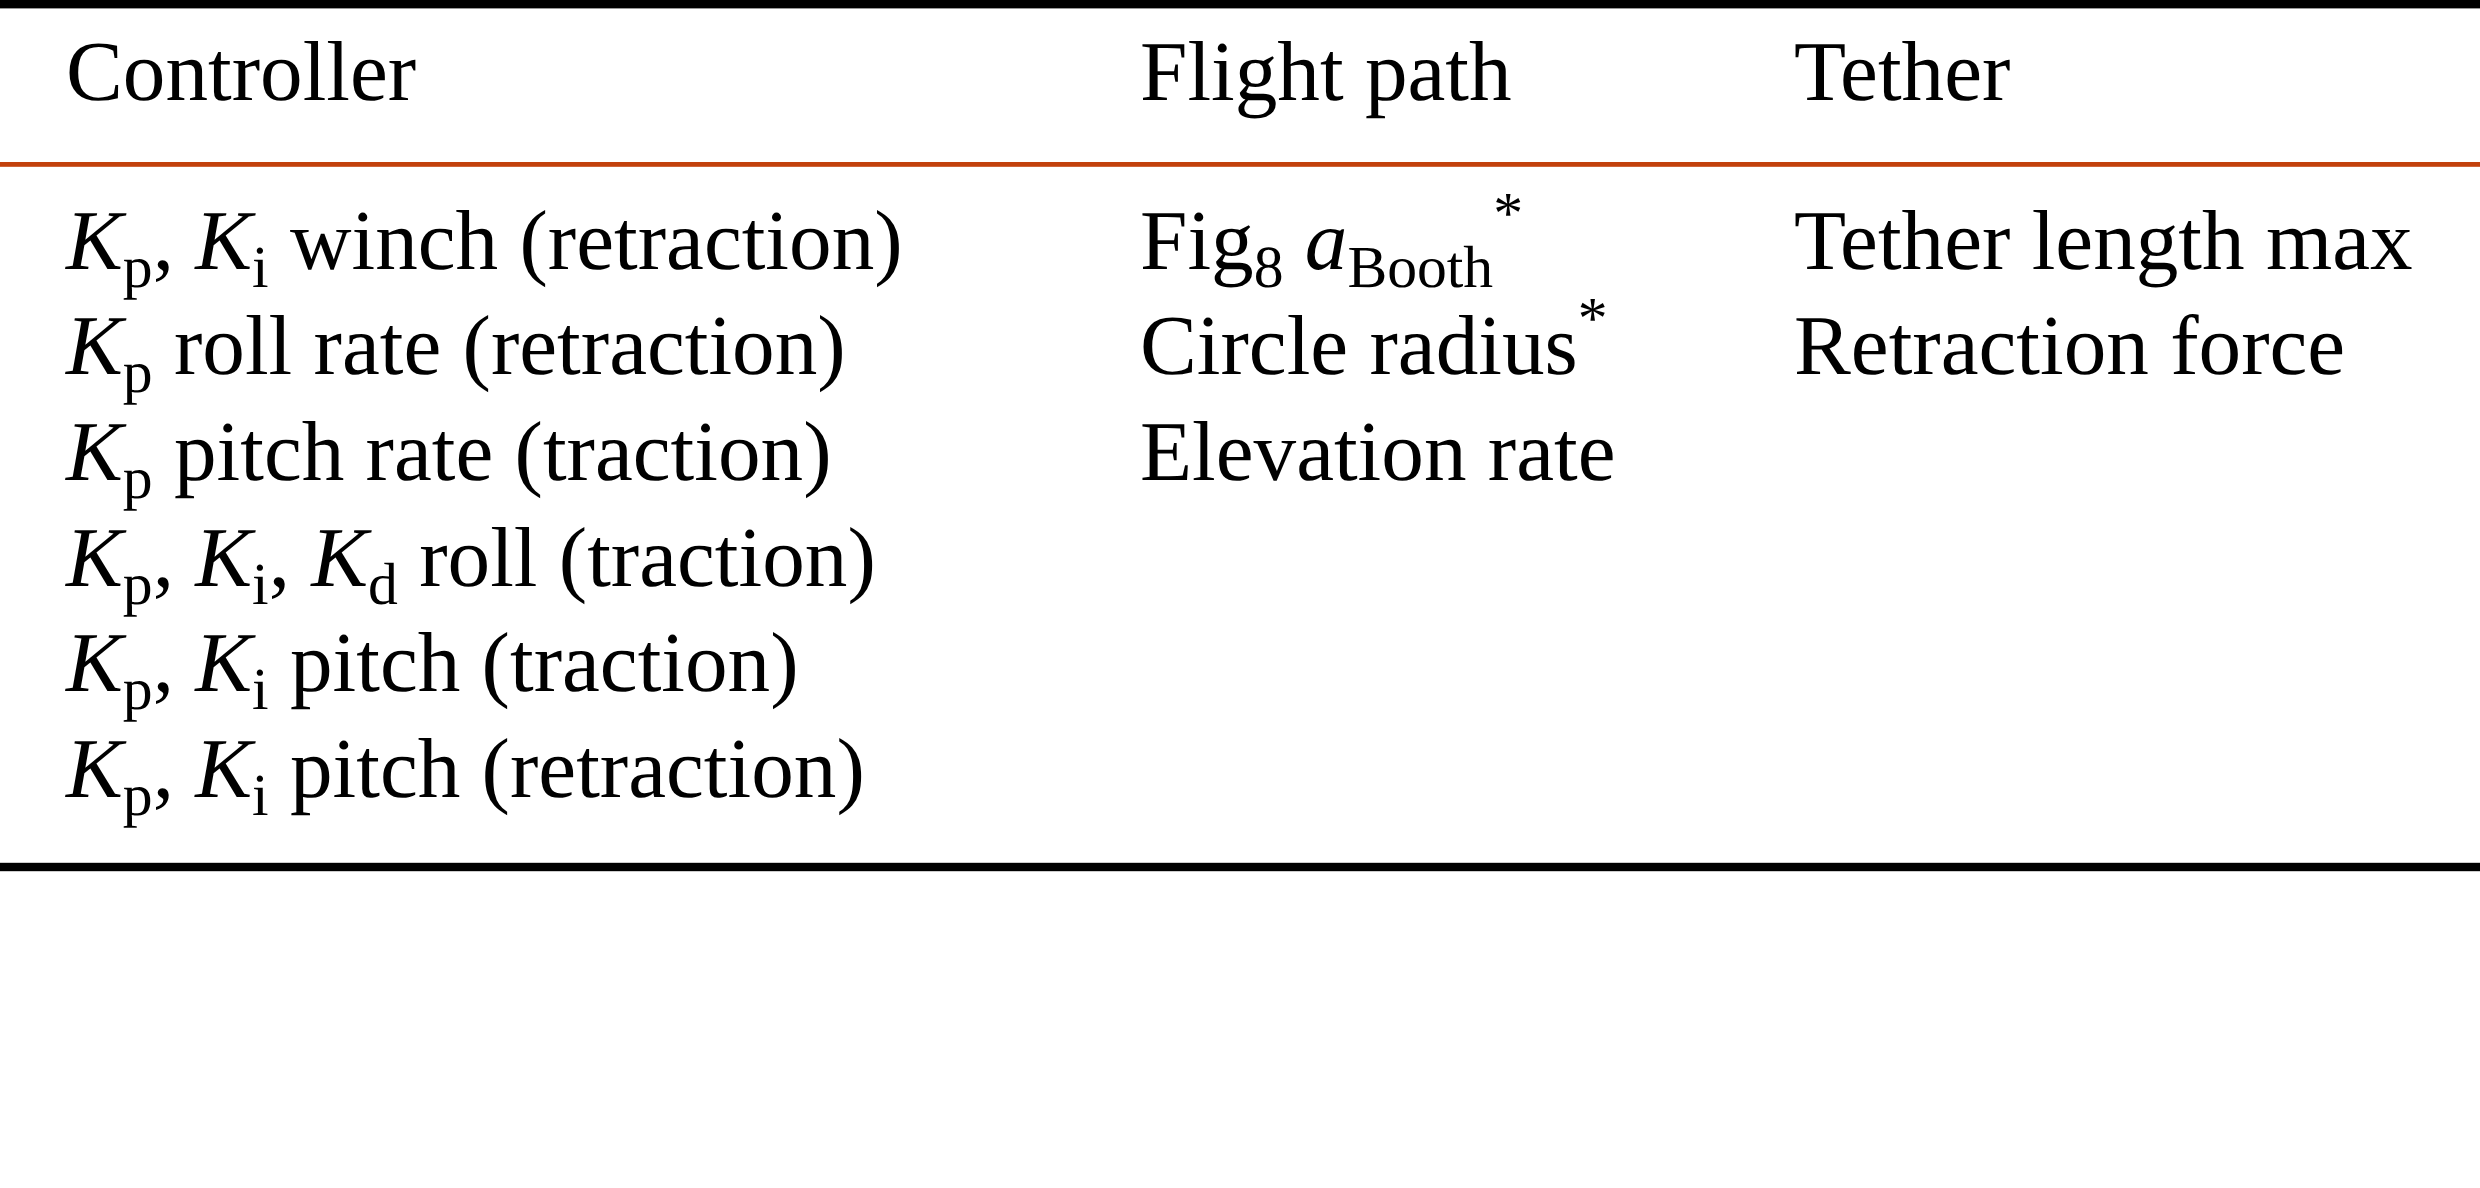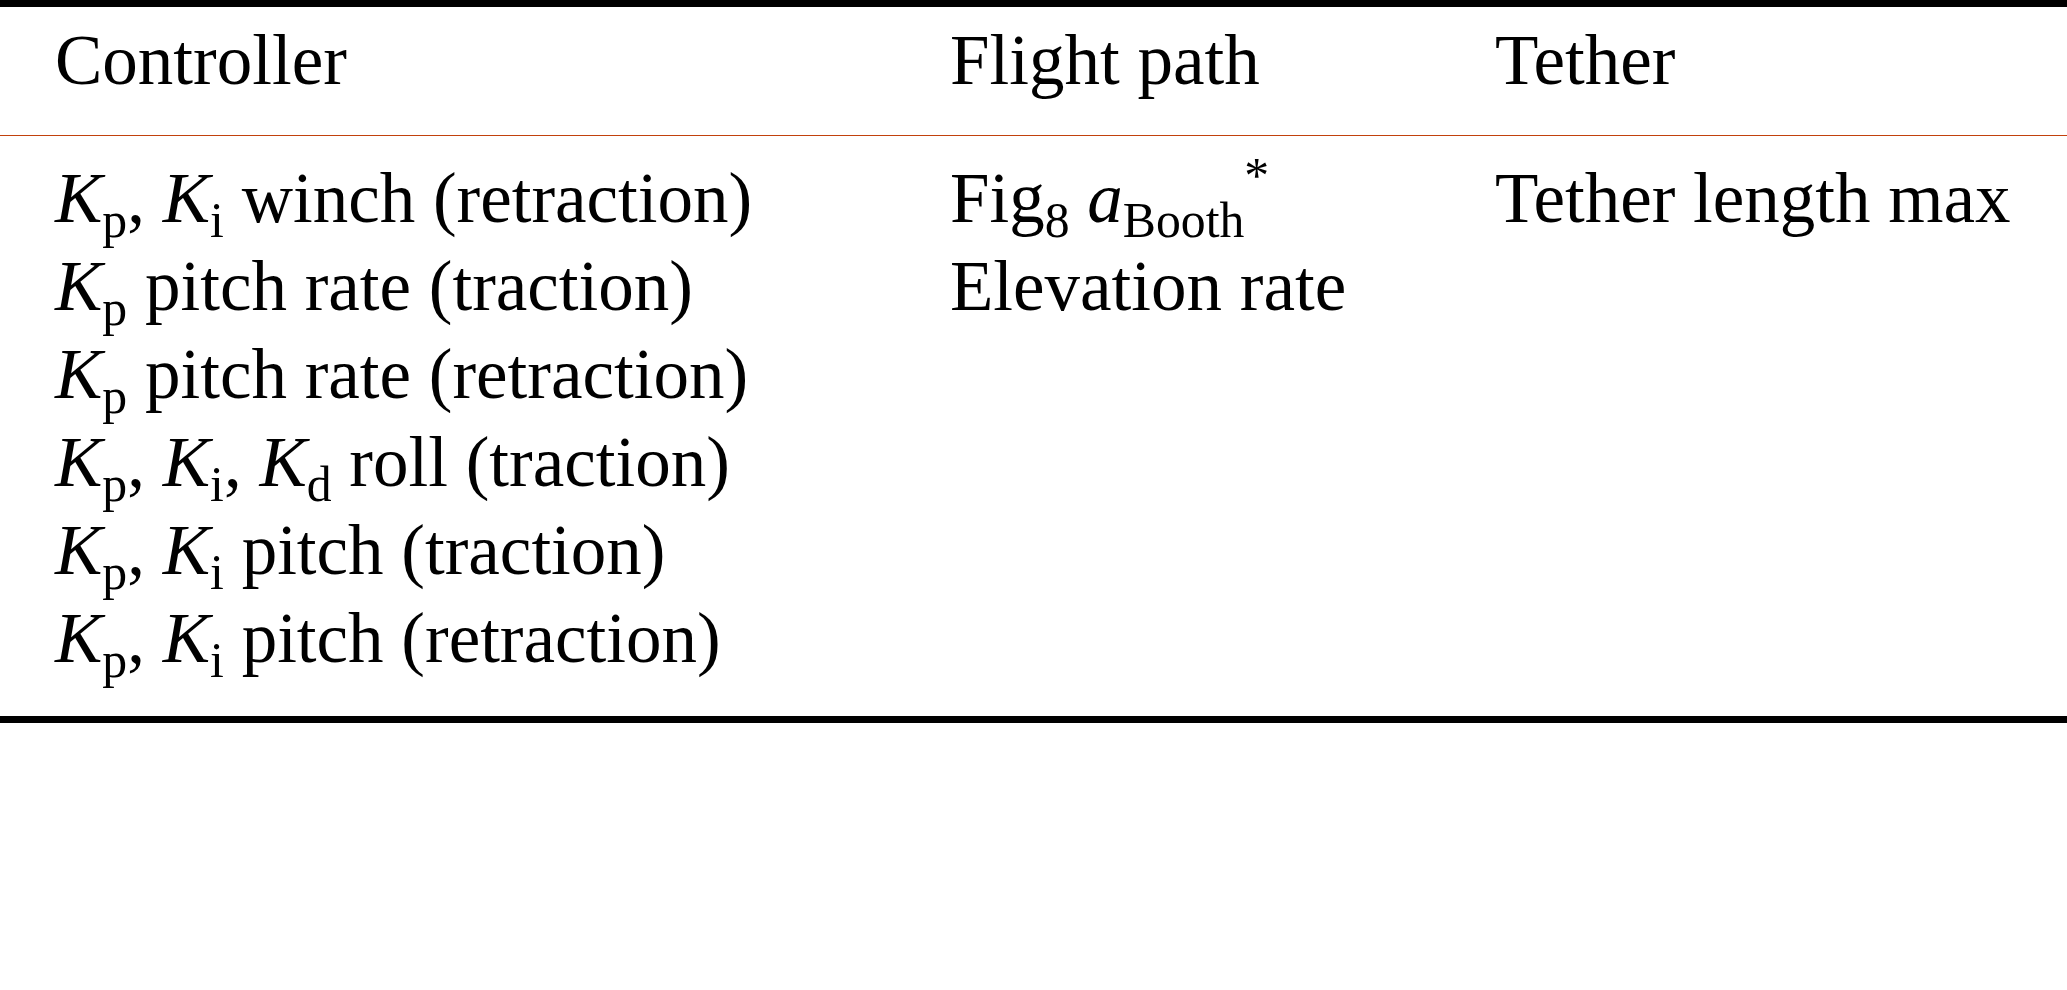--- a/index.html
+++ b/index.html
@@ -22,21 +22,21 @@
     width: 2067px;
     border-top: 7px solid #000000;
     border-bottom: 7px solid #000000;
   }
   .paper-table th {
     font-weight: 400;
     text-align: left;
     font-size: 71px;
     line-height: 84px;
     padding: 11px 0 33px 0;
-    border-bottom: 1px solid #c2410c;
+    border-bottom: 4px solid #c2410c;
     white-space: nowrap;
     vertical-align: top;
   }
   .paper-table td {
     font-size: 71px;
     line-height: 88px;
     padding: 0;
     white-space: nowrap;
     vertical-align: top;
   }
@@ -79,27 +79,27 @@
         <th class="col-tether">Tether</th>
       </tr>
     </thead>
     <tbody id="table-body">
         <tr>
           <td class="col-controller"><span class="tok-italic">K</span><span class="tok-sub">p</span><span class="tok-normal">, </span><span class="tok-italic">K</span><span class="tok-sub">i</span><span class="tok-normal"> winch (retraction)</span></td>
           <td class="col-flightpath"><span class="tok-normal">Fig</span><span class="tok-sub">8</span><span class="tok-normal"> </span><span class="tok-italic">a</span><span class="tok-sub">Booth</span><span class="tok-sup">*</span></td>
           <td class="col-tether"><span class="tok-normal">Tether length max</span></td>
         </tr>
         <tr>
+          <td class="col-controller"><span class="tok-italic">K</span><span class="tok-sub">p</span><span class="tok-normal"> roll rate (retraction)</span></td>
+          <td class="col-flightpath"><span class="tok-normal">Circle radius</span><span class="tok-sup">*</span></td>
+          <td class="col-tether"><span class="tok-normal">Retraction force</span></td>
+        </tr>
+        <tr>
           <td class="col-controller"><span class="tok-italic">K</span><span class="tok-sub">p</span><span class="tok-normal"> pitch rate (traction)</span></td>
           <td class="col-flightpath"><span class="tok-normal">Elevation rate</span></td>
-          <td class="col-tether"></td>
-        </tr>
-        <tr>
-          <td class="col-controller"><span class="tok-italic">K</span><span class="tok-sub">p</span><span class="tok-normal"> pitch rate (retraction)</span></td>
-          <td class="col-flightpath"></td>
           <td class="col-tether"></td>
         </tr>
         <tr>
           <td class="col-controller"><span class="tok-italic">K</span><span class="tok-sub">p</span><span class="tok-normal">, </span><span class="tok-italic">K</span><span class="tok-sub">i</span><span class="tok-normal">, </span><span class="tok-italic">K</span><span class="tok-sub">d</span><span class="tok-normal"> roll (traction)</span></td>
           <td class="col-flightpath"></td>
           <td class="col-tether"></td>
         </tr>
         <tr>
           <td class="col-controller"><span class="tok-italic">K</span><span class="tok-sub">p</span><span class="tok-normal">, </span><span class="tok-italic">K</span><span class="tok-sub">i</span><span class="tok-normal"> pitch (traction)</span></td>
           <td class="col-flightpath"></td>

